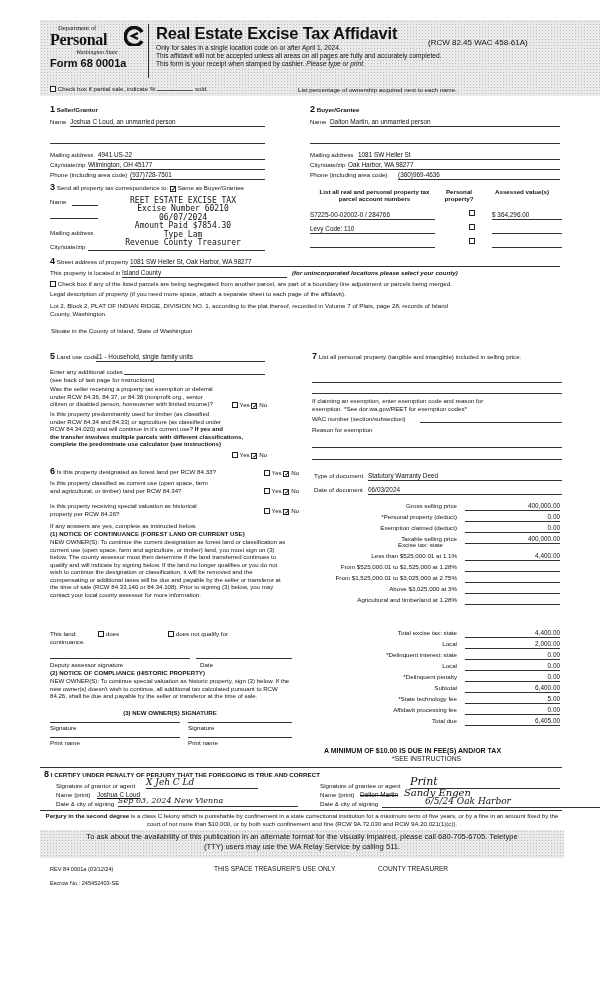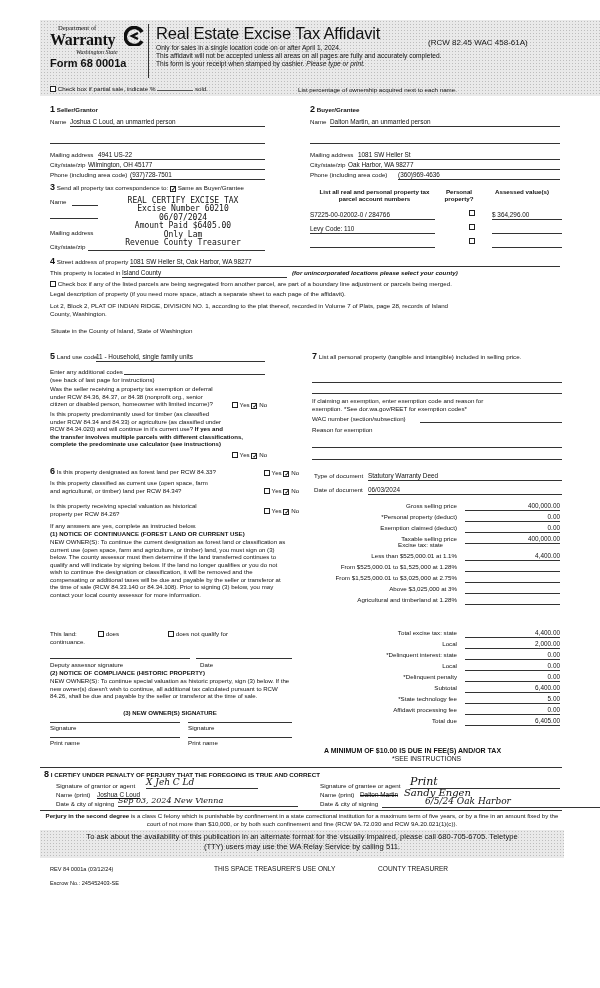--- a/index.html
+++ b/index.html
@@ -5,21 +5,21 @@
   html,body{margin:0;padding:0;background:#fff;}
   body{width:600px;height:988px;position:relative;overflow:hidden;font-family:"Liberation Sans",sans-serif;color:#111;font-size:6.2px;line-height:1.2;}
   .abs{position:absolute;}
   .noise{background-color:#e9e9e9;background-image:radial-gradient(#bdbdbd 0.6px,transparent 0.7px),radial-gradient(#d0d0d0 0.5px,transparent 0.6px);background-size:3px 3px,4px 4px;background-position:0 0,1px 2px;}
   .dept{left:58px;top:24px;font-size:6.6px;font-family:"Liberation Serif",serif;}
   .rev{left:50px;top:30px;font-size:16px;font-weight:bold;font-family:"Liberation Serif",serif;letter-spacing:-0.3px;}
   .wa{left:76px;top:49px;font-size:6px;font-style:italic;font-family:"Liberation Serif",serif;}
   .formno{left:50px;top:57px;font-size:11px;font-weight:bold;}
   .logo-mark{left:124px;top:26px;width:20px;height:20px;}
   .vdiv{left:148px;top:24px;width:1px;height:54px;background:#333;}
-  .title{left:156px;top:24px;font-size:16.5px;font-weight:normal;letter-spacing:-0.2px;}
+  .title{left:156px;top:24px;font-size:16.5px;font-weight:bold;letter-spacing:-0.2px;}
   .rcw{left:428px;top:29px;font-size:8px;margin-top:9px;}
   .sub{left:156px;font-size:6.6px;}
   .checkline{left:50px;top:85px;font-size:6.2px;}
   .cb{display:inline-block;width:6px;height:6px;border:0.8px solid #222;vertical-align:-1px;background:#fff;box-sizing:border-box;text-align:center;line-height:5px;font-size:6px;}
   .cb.checked::after{content:"✓";font-size:6px;font-weight:bold;}
   .num{font-size:9px;font-weight:bold;}
   .lbl{font-size:6.2px;white-space:nowrap;}
   .bold{font-weight:bold;}
   .line{border-bottom:0.8px solid #333;}
   .val{font-size:6.4px;white-space:nowrap;}
@@ -29,21 +29,21 @@
   .tax-row .tl{position:absolute;right:105px;top:0;text-align:right;font-size:6.2px;white-space:nowrap;}
   .tax-row .tv{position:absolute;right:2px;top:0;width:95px;text-align:right;font-size:6.4px;border-bottom:0.8px solid #333;height:8px;}
   .para{font-size:6.1px;line-height:1.24;}
   .hrule{height:0.8px;background:#333;}
 </style>
 </head>
 <body>
 
 <div class="abs noise" style="left:40px;top:20px;width:560px;height:76px;"></div>
 <div class="abs dept">Department of</div>
-<div class="abs rev">Warranty</div>
+<div class="abs rev">Personal</div>
 <svg class="abs logo-mark" viewBox="0 0 20 20">
   <path d="M18 6 A9 9 0 1 0 18 15" stroke="#111" stroke-width="3.5" fill="none"></path>
   <path d="M14 7 L8 10 L14 13" stroke="#111" stroke-width="2.5" fill="none"></path>
 </svg>
 <div class="abs wa">Washington State</div>
 <div class="abs formno">Form 68 0001a</div>
 <div class="abs vdiv"></div>
 <div class="abs title">Real Estate Excise Tax Affidavit</div>
 <div class="abs rcw">(RCW 82.45 WAC 458-61A)</div>
 <div class="abs sub" style="top:44px;">Only for sales in a single location code on or after April 1, 2024.</div>
@@ -87,25 +87,25 @@
 </div>
 <div class="abs lbl" style="left:50px;top:198px;">Name</div>
 <div class="abs hrule" style="left:72px;top:205px;width:193px;"></div>
 <div class="abs hrule" style="left:50px;top:218px;width:215px;"></div>
 <div class="abs lbl" style="left:50px;top:229px;">Mailing address</div>
 <div class="abs hrule" style="left:98px;top:236px;width:167px;"></div>
 <div class="abs lbl" style="left:50px;top:243px;">City/state/zip</div>
 <div class="abs hrule" style="left:88px;top:250px;width:177px;"></div>
 
 <div class="abs stamp" style="top:197px;background:#fff;">
-  <div>REAL CERTIFY EXCISE TAX</div>
+  <div>REET ESTATE EXCISE TAX</div>
   <div>Excise Number 60210</div>
   <div>06/07/2024</div>
-  <div>Amount Paid $6405.00</div>
-  <div>Only Lam</div>
+  <div>Amount Paid $7854.30</div>
+  <div>Type Lam</div>
   <div>Revenue County Treasurer</div>
 </div>
 
 <div class="abs lbl bold" style="left:312px;top:188px;width:125px;text-align:center;white-space:normal;">List all real and personal property tax parcel account numbers</div>
 <div class="abs lbl bold" style="left:440px;top:188px;width:38px;text-align:center;white-space:normal;">Personal property?</div>
 <div class="abs lbl bold" style="left:492px;top:188px;width:60px;text-align:center;white-space:normal;">Assessed value(s)</div>
 
 <div class="abs val line" style="left:310px;top:211px;width:125px;">S7225-00-02002-0 / 284766</div>
 <span class="abs cb" style="left:469px;top:210px;"></span>
 <div class="abs val line" style="left:492px;top:211px;width:70px;">$ 364,296.00</div>

